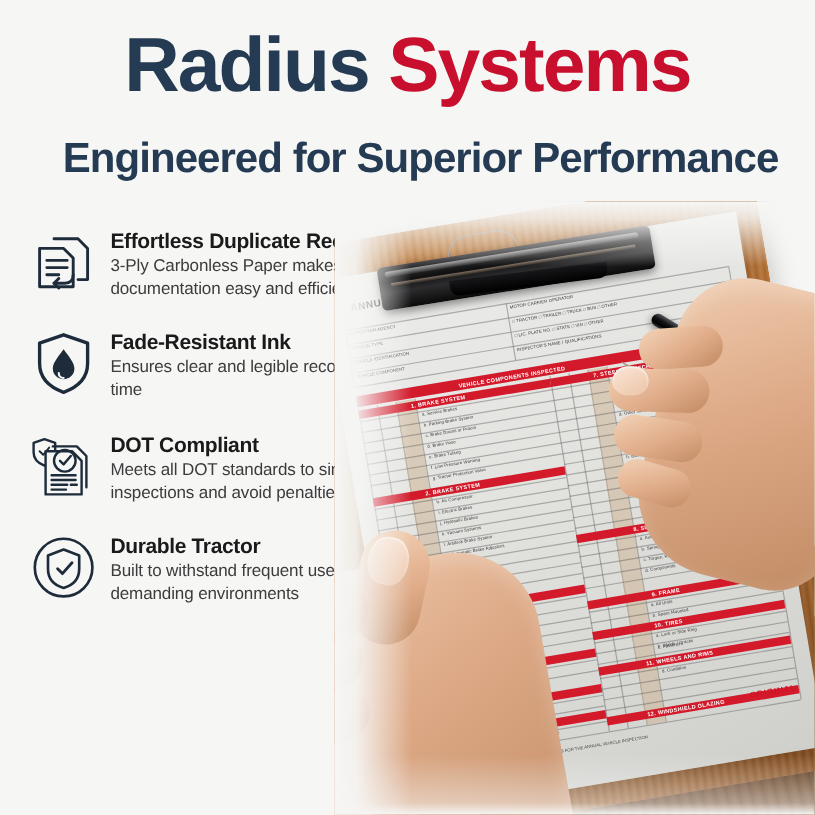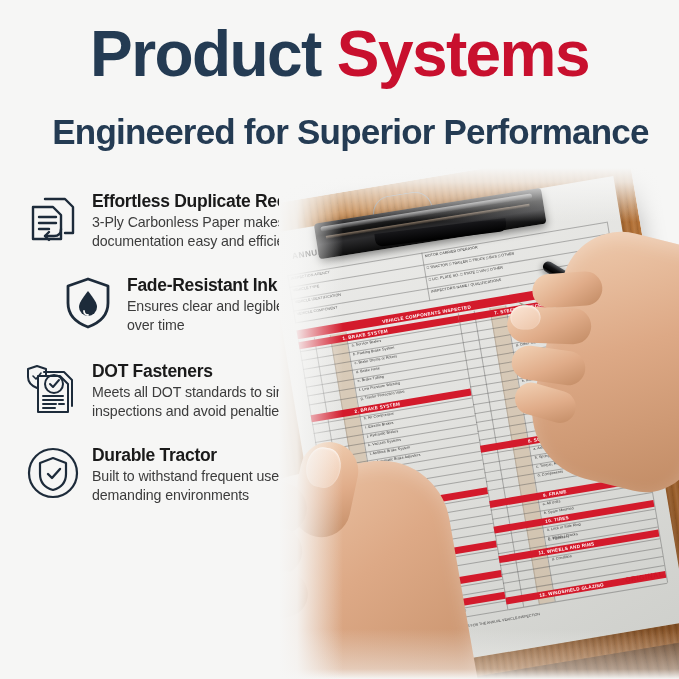--- a/index.html
+++ b/index.html
@@ -50,21 +50,21 @@
     font-size: 17.5px; font-weight: 700; color: #1a1a1a;
     letter-spacing: -0.3px; line-height: 1.15; margin-bottom: 2px;
   }
   .feature-desc {
     font-size: 14.2px; font-weight: 400; color: #3c3c3c;
     letter-spacing: -0.1px; line-height: 1.30; max-width: 240px;
   }
 
   
   .f0 { margin-bottom: 20px; }
-  .f1 { margin-bottom: 22px; margin-left: 35px; }
+  .f1 { margin-bottom: 22px; }
   .f2 { margin-bottom: 20px; }
   .f3 { margin-bottom: 0; }
 
   
   .photo {
     position: absolute; right: 0; top: 168px;
     width: 400px; height: 511px;
     overflow: hidden;
     background: #f6f6f5;
   }
@@ -220,21 +220,21 @@
       linear-gradient(0deg, #f6f6f5 0px, rgba(246,246,245,0.5) 10px, rgba(246,246,245,0) 50px);
   }
 </style>
 </head>
 <body>
 
 <div id="page">
 
   <div class="title-wrap">
     <span class="title">
-      <span class="t1">Product </span><span class="t2">Systems</span>
+      <span class="t1">Radius </span><span class="t2">Systems</span>
     </span>
   </div>
 
   <div class="subtitle-wrap">
     <span class="subtitle">Engineered for Superior Performance</span>
   </div>
 
   <div class="features">
 
     <div class="feature f0">
@@ -273,21 +273,21 @@
           <path d="M11 4 L20 7 v8 c0 6 -4 9 -9 11 C6 24 2 21 2 15 V7 Z"></path>
           <path d="M7 14 l3 3 5 -6" stroke-width="1.6"></path>
           <path d="M12 14 h22 l8 8 v28 H12 Z" fill="#f6f6f5"></path>
           <path d="M18 10 h20 l8 8 v26"></path>
           <circle cx="28" cy="22" r="9"></circle>
           <path d="M24 22 l3 3 6 -7" stroke-width="2"></path>
           <path d="M17 34 h20 M17 38 h20 M17 42 h13 M33 42 h5 M17 46 h12"></path>
         </svg>
       </div>
       <div class="feature-text">
-        <div class="feature-title">DOT Fasteners</div>
+        <div class="feature-title">DOT Compliant</div>
         <div class="feature-desc">Meets all DOT standards to simplify inspections and avoid penalties</div>
       </div>
     </div>
 
     <div class="feature f3">
       <div class="feature-icon">
         <svg width="54" height="54" viewBox="0 0 54 54" fill="none" stroke="#1d2b3a" stroke-width="2.2" stroke-linecap="round" stroke-linejoin="round">
           <circle cx="27" cy="27" r="24"></circle>
           <path d="M27 12 L40 17 v11 c0 9 -6 14 -13 16 C20 42 14 37 14 28 V17 Z"></path>
           <path d="M22 28 l4 4 8 -9" stroke-width="2.4"></path>

